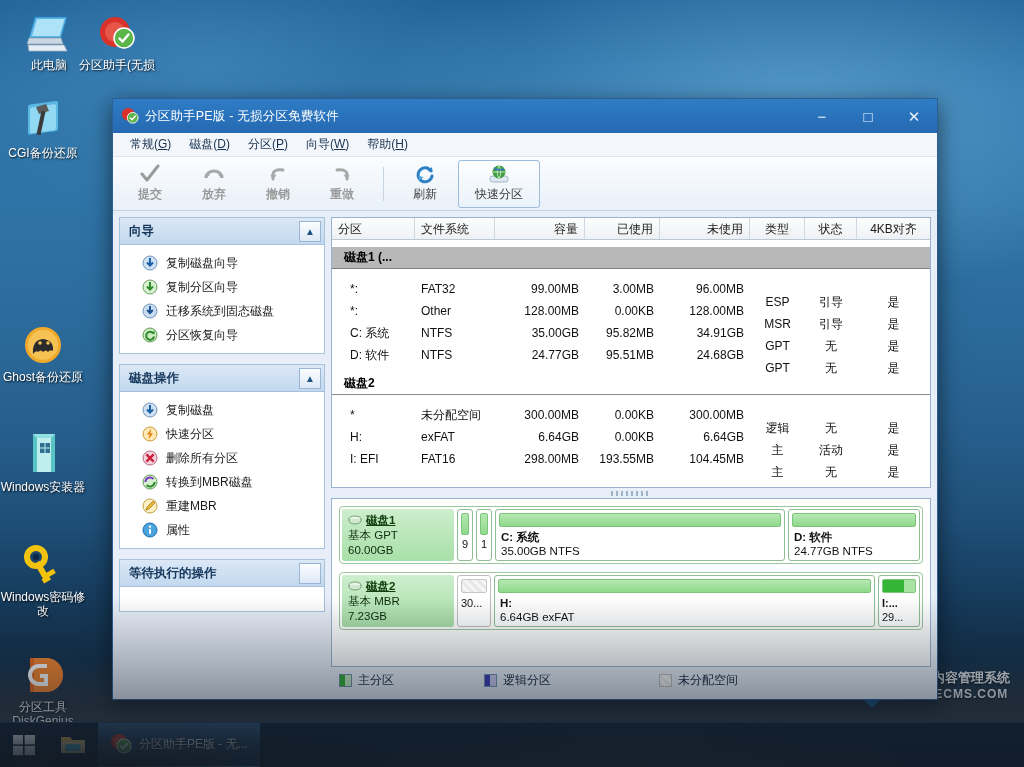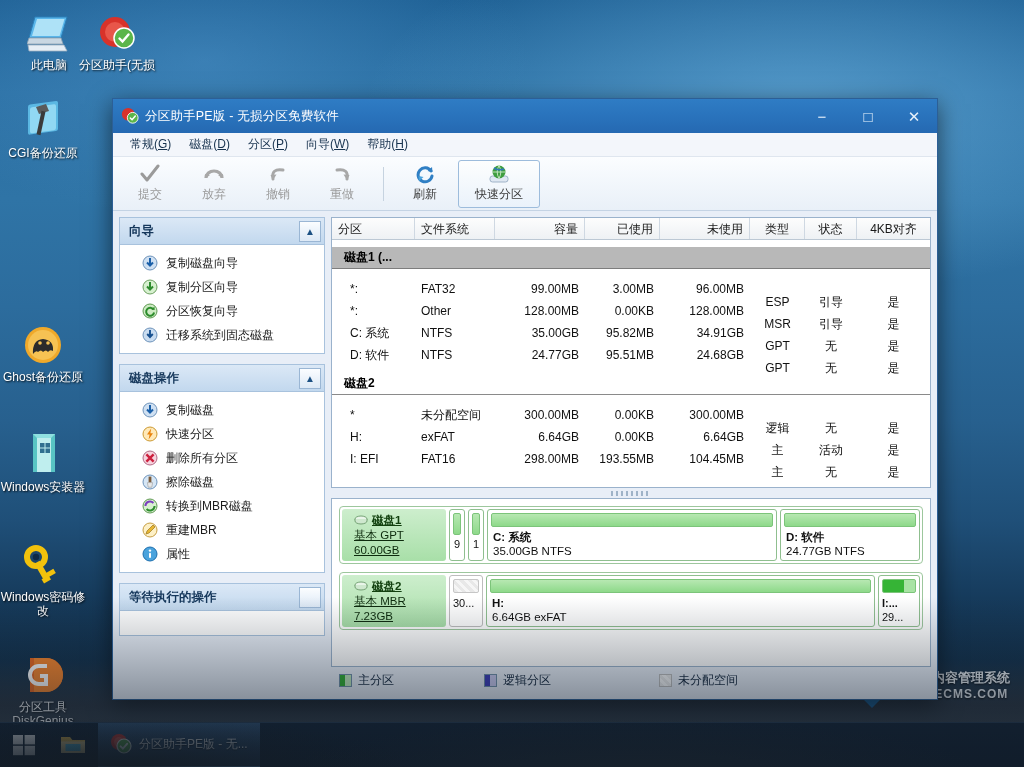--- a/index.html
+++ b/index.html
@@ -67,21 +67,21 @@
   .mitem u{ text-decoration:underline; }
 
   #toolbar{
     height:54px; background:linear-gradient(to bottom,#fbfdff,#e9f0f8);
     border-bottom:1px solid #c4d3e4; display:flex; align-items:center;
     padding:0 6px; gap:2px; flex:none;
   }
   .tool{ width:62px; height:48px; display:flex; flex-direction:column;
          align-items:center; justify-content:center; gap:2px;
          font-size:12px; color:#3a3a3a; border:1px solid transparent; border-radius:3px;}
-  .tool.dis{ color:#9a9a9a; }
+  .tool.dis{ color:#9a9a9a;font-weight:bold; }
   .tool.boxed{ border:1px solid #9dbcdc; background:linear-gradient(to bottom,#fdfefe,#eaf2fb); }
   .tool.wide{ width:82px; }
   .tsep{ width:1px; height:34px; background:#c6d3e0; margin:0 8px; }
 
   #body{ flex:1; display:flex; background:#e8eef7; padding:6px; gap:6px; overflow:hidden;}
 
   
   #sidebar{ width:206px; flex:none; display:flex; flex-direction:column; gap:10px;}
   .panel{ border:1px solid #a8c2dd; background:#fff; }
   .panel-h{
@@ -122,23 +122,23 @@
 
   #splitter{ height:10px; display:flex; align-items:center; justify-content:center;
              background:#e8eef7; }
   #splitter .grip{ width:40px; height:5px;
      background:repeating-linear-gradient(to right,#9fb3c8 0 2px,transparent 2px 5px);}
 
   #mapwrap{ border:1px solid #9ab2cc; background:#fff; flex:1; padding:7px;
             display:flex; flex-direction:column; gap:8px; overflow:hidden;}
   .diskrow{ height:58px; border:1px solid #9dc79d; border-radius:4px;
             background:#fff; display:flex; padding:2px; gap:3px; flex:none;}
-  .dinfo{ width:104px; flex:none; border-radius:3px;
+  .dinfo{ width:112px; flex:none; border-radius:3px;
           background:linear-gradient(to bottom,#cdeecd,#a8dfa8);
-          padding:4px 12px; font-size:11.5px; color:#0d2b0d; line-height:15px;text-decoration:underline;}
+          padding:4px 6px; font-size:11.5px; color:#0d2b0d; line-height:15px;}
   .dinfo .dn{ font-weight:bold; text-decoration:underline; color:#12400f; }
   .dinfo .drow1{ display:flex; align-items:center; gap:4px;}
   .part{ border:1px solid #8fbf8f; border-radius:3px; background:#fff;
          display:flex; flex-direction:column; overflow:hidden; position:relative;}
   .part .bar{ height:14px; margin:3px 3px 0 3px; border-radius:2px;
               background:linear-gradient(to bottom,#b7e8b2,#8ed98a); border:1px solid #7cc47a;}
   .part .bar.used{ background:linear-gradient(to right,#36b436 0 65%,#a8e3a4 65% 100%); }
   .part .txt{ padding:3px 5px 0 5px; font-size:11.5px; line-height:14px; color:#111; overflow:hidden;}
   .part .txt b{ font-weight:bold; }
   .part.unalloc{ border:1px solid #bdbdbd; }
@@ -377,32 +377,32 @@
             </div>
             <div class="sitem">
               <svg class="sico" viewBox="0 0 16 16">
                 <circle cx="8" cy="8" r="7" fill="#d7f0cf" stroke="#6ba05f"></circle>
                 <path d="M8 3 v7 M5 7.5 l3 3 l3 -3" stroke="#2e8b2e" stroke-width="2" fill="none"></path>
               </svg>
               <span class="slbl">复制分区向导</span>
             </div>
             <div class="sitem">
               <svg class="sico" viewBox="0 0 16 16">
+                <circle cx="8" cy="8" r="7" fill="#c9dcf0" stroke="#6f94bb"></circle>
+                <path d="M8 3 v6.5 M5.2 7 l2.8 3 l2.8 -3" stroke="#17508f" stroke-width="1.9" fill="none"></path>
+              </svg>
+              <span class="slbl">迁移系统到固态磁盘</span>
+            </div>
+            <div class="sitem">
+              <svg class="sico" viewBox="0 0 16 16">
                 <circle cx="8" cy="8" r="7" fill="#cdebc3" stroke="#5f9a52"></circle>
                 <path d="M11.5 6.5 a4 4 0 1 0 .6 3" stroke="#2c8c2c" stroke-width="2" fill="none"></path>
                 <path d="M12.4 3.6 l.3 3.4 l-3.2 -.6 z" fill="#2c8c2c"></path>
               </svg>
               <span class="slbl">分区恢复向导</span>
-            </div>
-            <div class="sitem">
-              <svg class="sico" viewBox="0 0 16 16">
-                <circle cx="8" cy="8" r="7" fill="#c9dcf0" stroke="#6f94bb"></circle>
-                <path d="M8 3 v6.5 M5.2 7 l2.8 3 l2.8 -3" stroke="#17508f" stroke-width="1.9" fill="none"></path>
-              </svg>
-              <span class="slbl">迁移系统到固态磁盘</span>
             </div>
           </div>
         </div>
 
         <div class="panel">
           <div class="panel-h">
             <span>磁盘操作</span>
             <span class="chev">▲</span>
           </div>
           <div class="panel-b">
@@ -419,28 +419,20 @@
                 <path d="M9.2 2.6 L5 8.6 h2.6 L6.6 13.4 L11 7.2 H8.4 z" fill="#e8820c"></path>
               </svg>
               <span class="slbl">快速分区</span>
             </div>
             <div class="sitem">
               <svg class="sico" viewBox="0 0 16 16">
                 <circle cx="8" cy="8" r="7" fill="#f6d2dd" stroke="#b06a86"></circle>
                 <path d="M4.4 4.4 l7.2 7.2 M11.6 4.4 l-7.2 7.2" stroke="#cc1f3d" stroke-width="2.4"></path>
               </svg>
               <span class="slbl">删除所有分区</span>
-            </div>
-            <div class="sitem">
-              <svg class="sico" viewBox="0 0 16 16">
-                <circle cx="8" cy="8" r="7" fill="#d6e6f5" stroke="#6f94bb"></circle>
-                <rect x="6.6" y="2.6" width="2.8" height="6" fill="#7b5b3a"></rect>
-                <path d="M5.4 8.6 h5.2 l-.8 4.6 h-3.6 z" fill="#e8e8e8" stroke="#9a9a9a" stroke-width=".6"></path>
-              </svg>
-              <span class="slbl">擦除磁盘</span>
             </div>
             <div class="sitem">
               <svg class="sico" viewBox="0 0 16 16">
                 <circle cx="8" cy="8" r="7" fill="#d7f0cf" stroke="#5f9a52"></circle>
                 <path d="M3.4 8 a4.6 4.6 0 0 1 8 -3" stroke="#7b3fbf" stroke-width="2" fill="none"></path>
                 <path d="M12.6 8 a4.6 4.6 0 0 1 -8 3" stroke="#2c8c2c" stroke-width="2" fill="none"></path>
               </svg>
               <span class="slbl">转换到MBR磁盘</span>
             </div>
             <div class="sitem">

